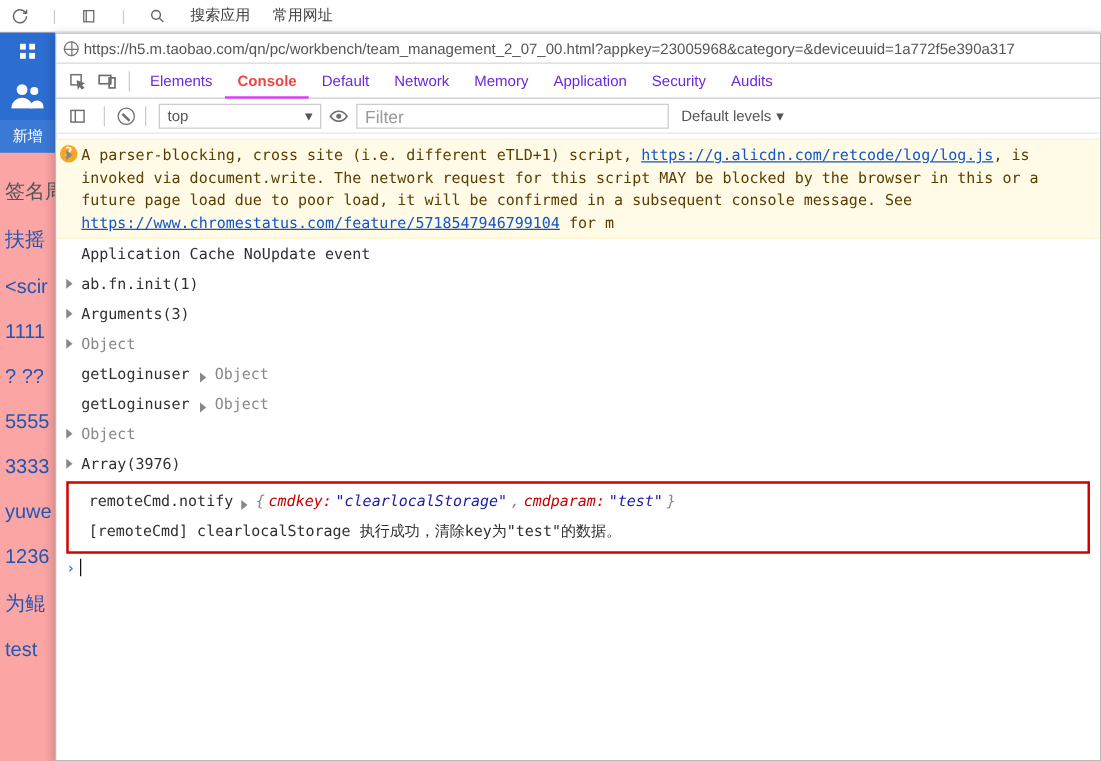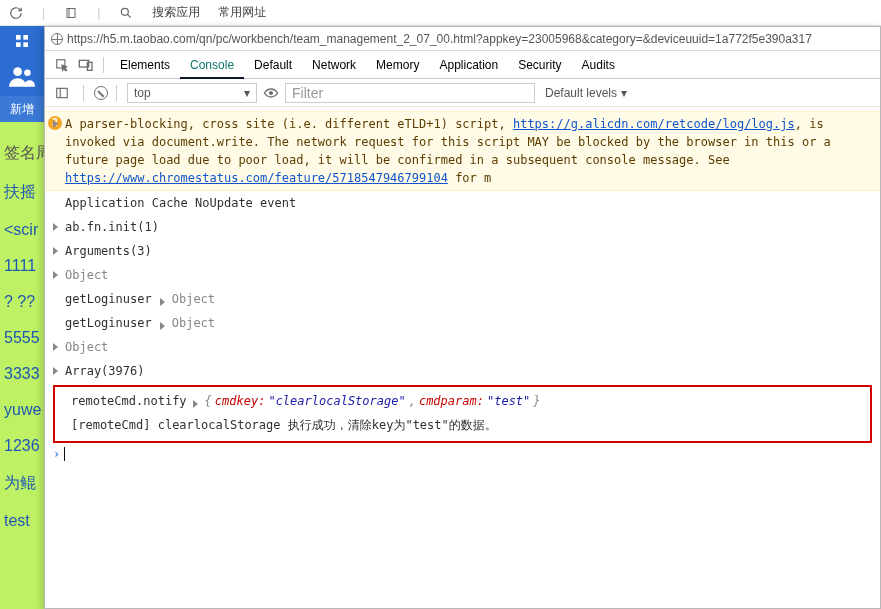--- a/index.html
+++ b/index.html
@@ -3,42 +3,42 @@
 <meta charset="utf-8">
 <style>
 * { margin: 0; padding: 0; box-sizing: border-box; }
 body { font-family: "Segoe UI", Arial, sans-serif; font-size: 12px; color: #303030; background: #fff; overflow: hidden; width: 881px; height: 609px; position: relative; }
 
 .browser-toolbar { height: 26px; display: flex; align-items: center; padding: 0 8px; gap: 18px; color: #5a5a5a; border-bottom: 1px solid #e6e6e6; }
 .browser-toolbar .ic { width: 16px; height: 16px; display: flex; align-items: center; justify-content: center; }
 .browser-toolbar .sep { color: #ccc; }
 .browser-toolbar .label { color: #444; }
 
-.left-col { position: absolute; left: 0; top: 26px; width: 44px; bottom: 0; background: #bef264; }
+.left-col { position: absolute; left: 0; top: 26px; width: 44px; bottom: 0; background: #fca5a5; }
 .blue-block { background: #2c6dd1; color: #fff; width: 44px; }
 .grid-ic { height: 30px; display: flex; align-items: center; justify-content: center; }
 .user-ic { height: 40px; display: flex; align-items: center; justify-content: center; }
 .add-btn { height: 26px; font-size: 12px; display: flex; align-items: center; justify-content: center; background: #3b79d6; }
 .side-links { padding-top: 12px; }
 .side-links a { display: block; padding: 9px 4px; color: #2057b3; text-decoration: none; font-size: 16px; white-space: nowrap; overflow: hidden; }
 .side-links .gray { color: #555; }
 
 .devtools-window { position: absolute; left: 44px; top: 26px; right: 0; bottom: 0; background: #fff; border: 1px solid #b9b9b9; box-shadow: -2px 2px 8px rgba(0,0,0,.2); display: flex; flex-direction: column; }
 
 .url-row { height: 24px; padding: 2px 6px; display: flex; align-items: center; gap: 4px; border-bottom: 1px solid #d7d7d7; color: #555; font-size: 12px; }
 .url-row .globe { width: 12px; height: 12px; border: 1px solid #777; border-radius: 50%; position: relative; flex: none; }
 .url-row .globe::before { content: ""; position: absolute; left: 50%; top: -1px; bottom: -1px; width: 1px; background: #777; }
 .url-row .globe::after { content: ""; position: absolute; top: 50%; left: -1px; right: -1px; height: 1px; background: #777; }
 .url-text { white-space: nowrap; overflow: hidden; }
 
 .tabs-row { height: 28px; display: flex; align-items: center; border-bottom: 1px solid #ccc; padding: 0 6px; gap: 2px; }
 .tab-ic { width: 22px; height: 22px; display: flex; align-items: center; justify-content: center; color: #6e6e6e; }
 .tab-sep { width: 1px; height: 16px; background: #ccc; margin: 0 4px; }
-.tab { padding: 0 10px; height: 28px; line-height: 28px; color: #000000; cursor: default; }
-.tab.active { color: #0f766e; border-bottom: 2px solid #0f172a; }
+.tab { padding: 0 10px; height: 28px; line-height: 28px; color: #6d28d9; cursor: default; }
+.tab.active { color: #ef4444; border-bottom: 2px solid #d946ef; font-weight: bold; }
 
 .filter-row { height: 28px; display: flex; align-items: center; border-bottom: 1px solid #e5e5e5; padding: 0 6px; gap: 6px; color: #555; }
 .stop-ic { width: 14px; height: 14px; border: 1.5px solid #6e6e6e; border-radius: 50%; position: relative; }
 .stop-ic::after { content: ""; position: absolute; left: 2px; right: 2px; top: 50%; height: 1.5px; background: #6e6e6e; transform: rotate(45deg); }
 .eye-ic svg { display:block; }
 .context-select { display: flex; align-items: center; gap: 4px; height: 20px; border: 1px solid #ccc; padding: 0 6px; font-size: 12px; min-width: 130px; justify-content: space-between; }
 .filter-input { flex: 0 0 250px; height: 20px; border: 1px solid #ccc; padding: 0 6px; font-size: 14px; color: #999; display:flex; align-items:center; }
 .level-select { display: flex; align-items: center; gap: 4px; height: 20px; padding: 0 4px; font-size: 12px; }
 
 .console-body { flex: 1; overflow: hidden; font-family: Menlo, Consolas, monospace; font-size: 12px; padding: 4px 0 0 0; }

